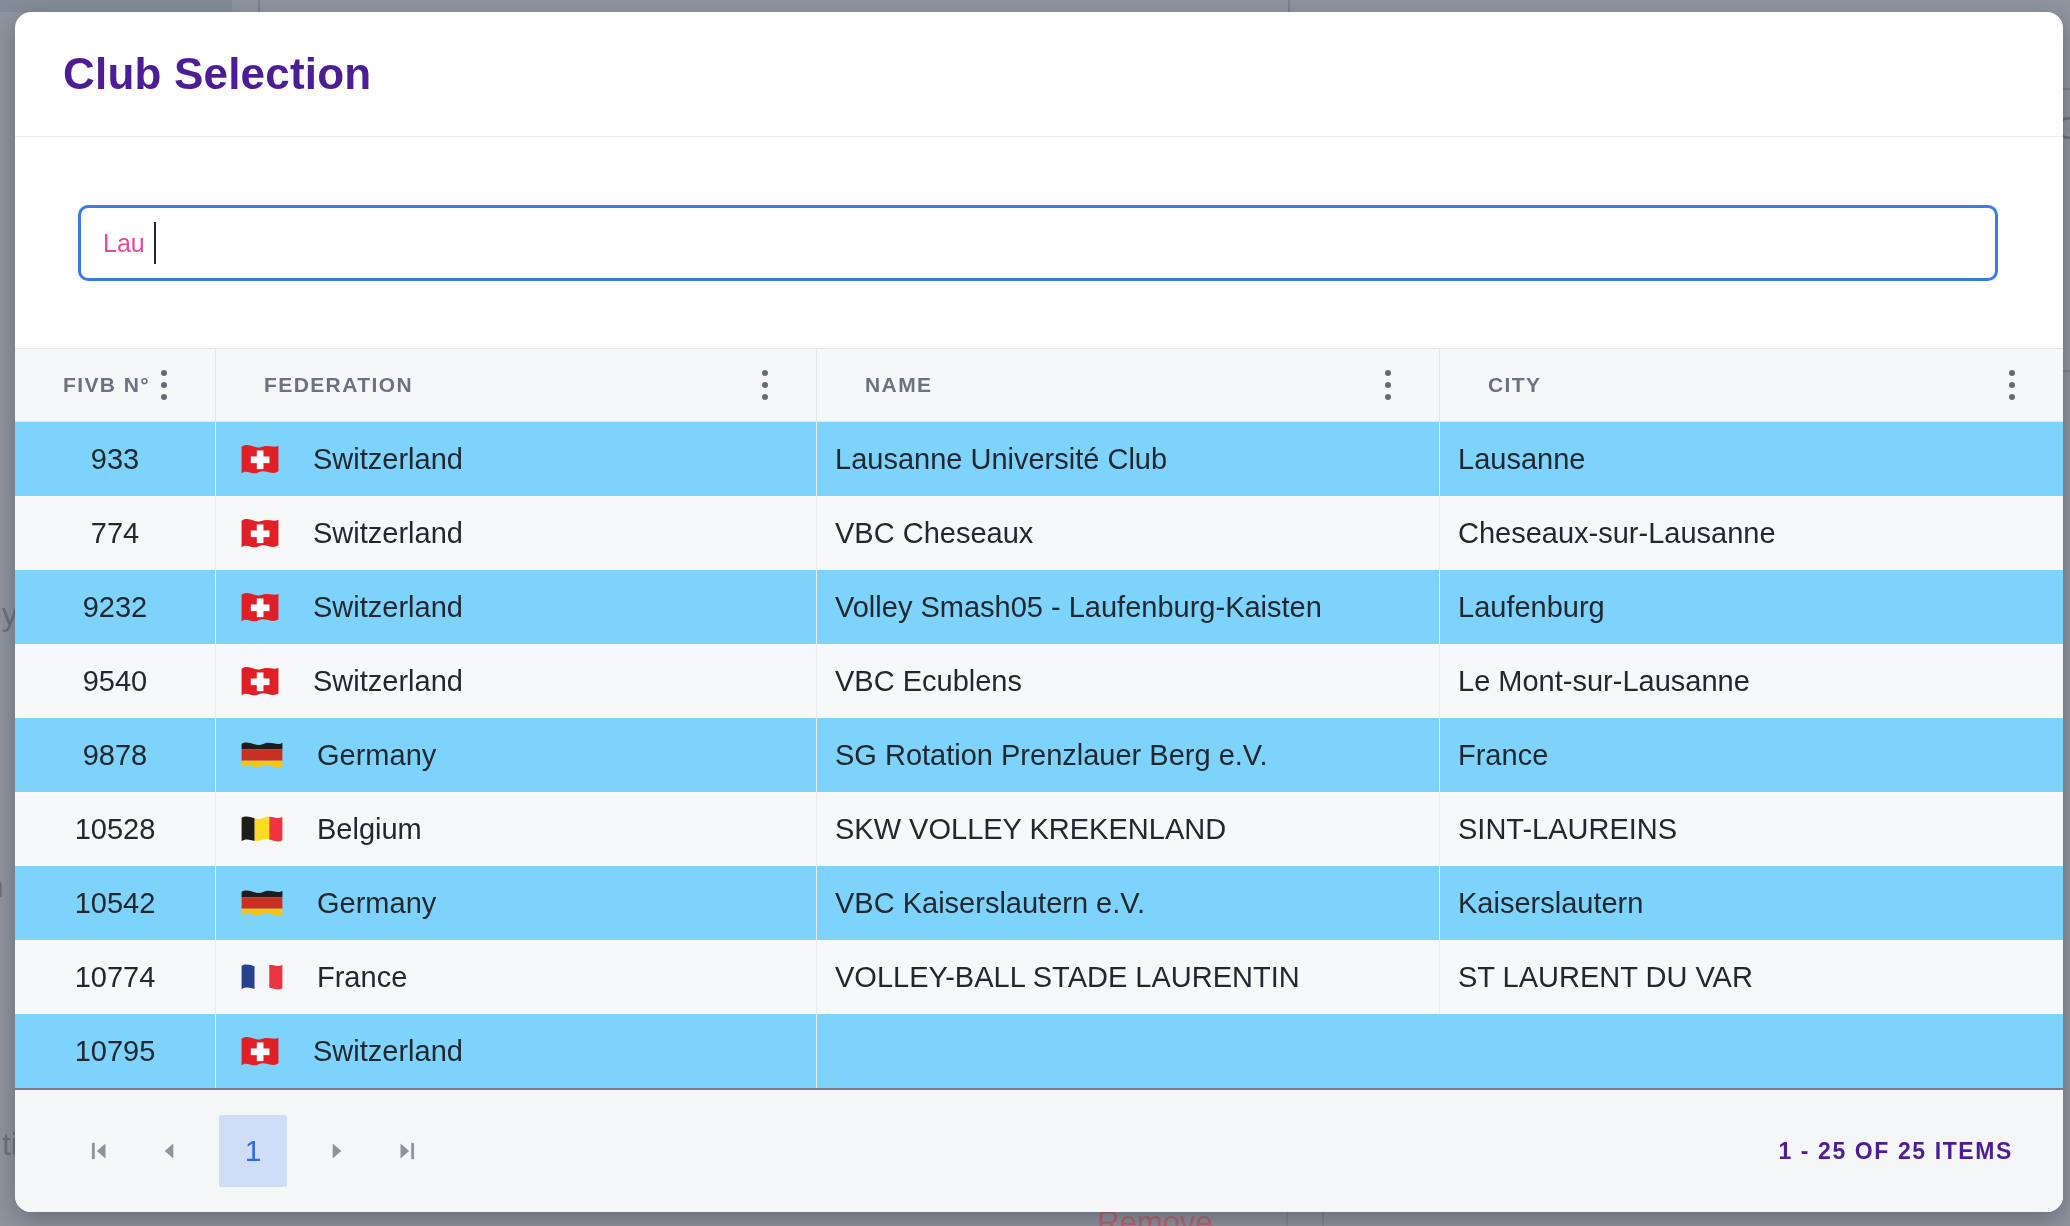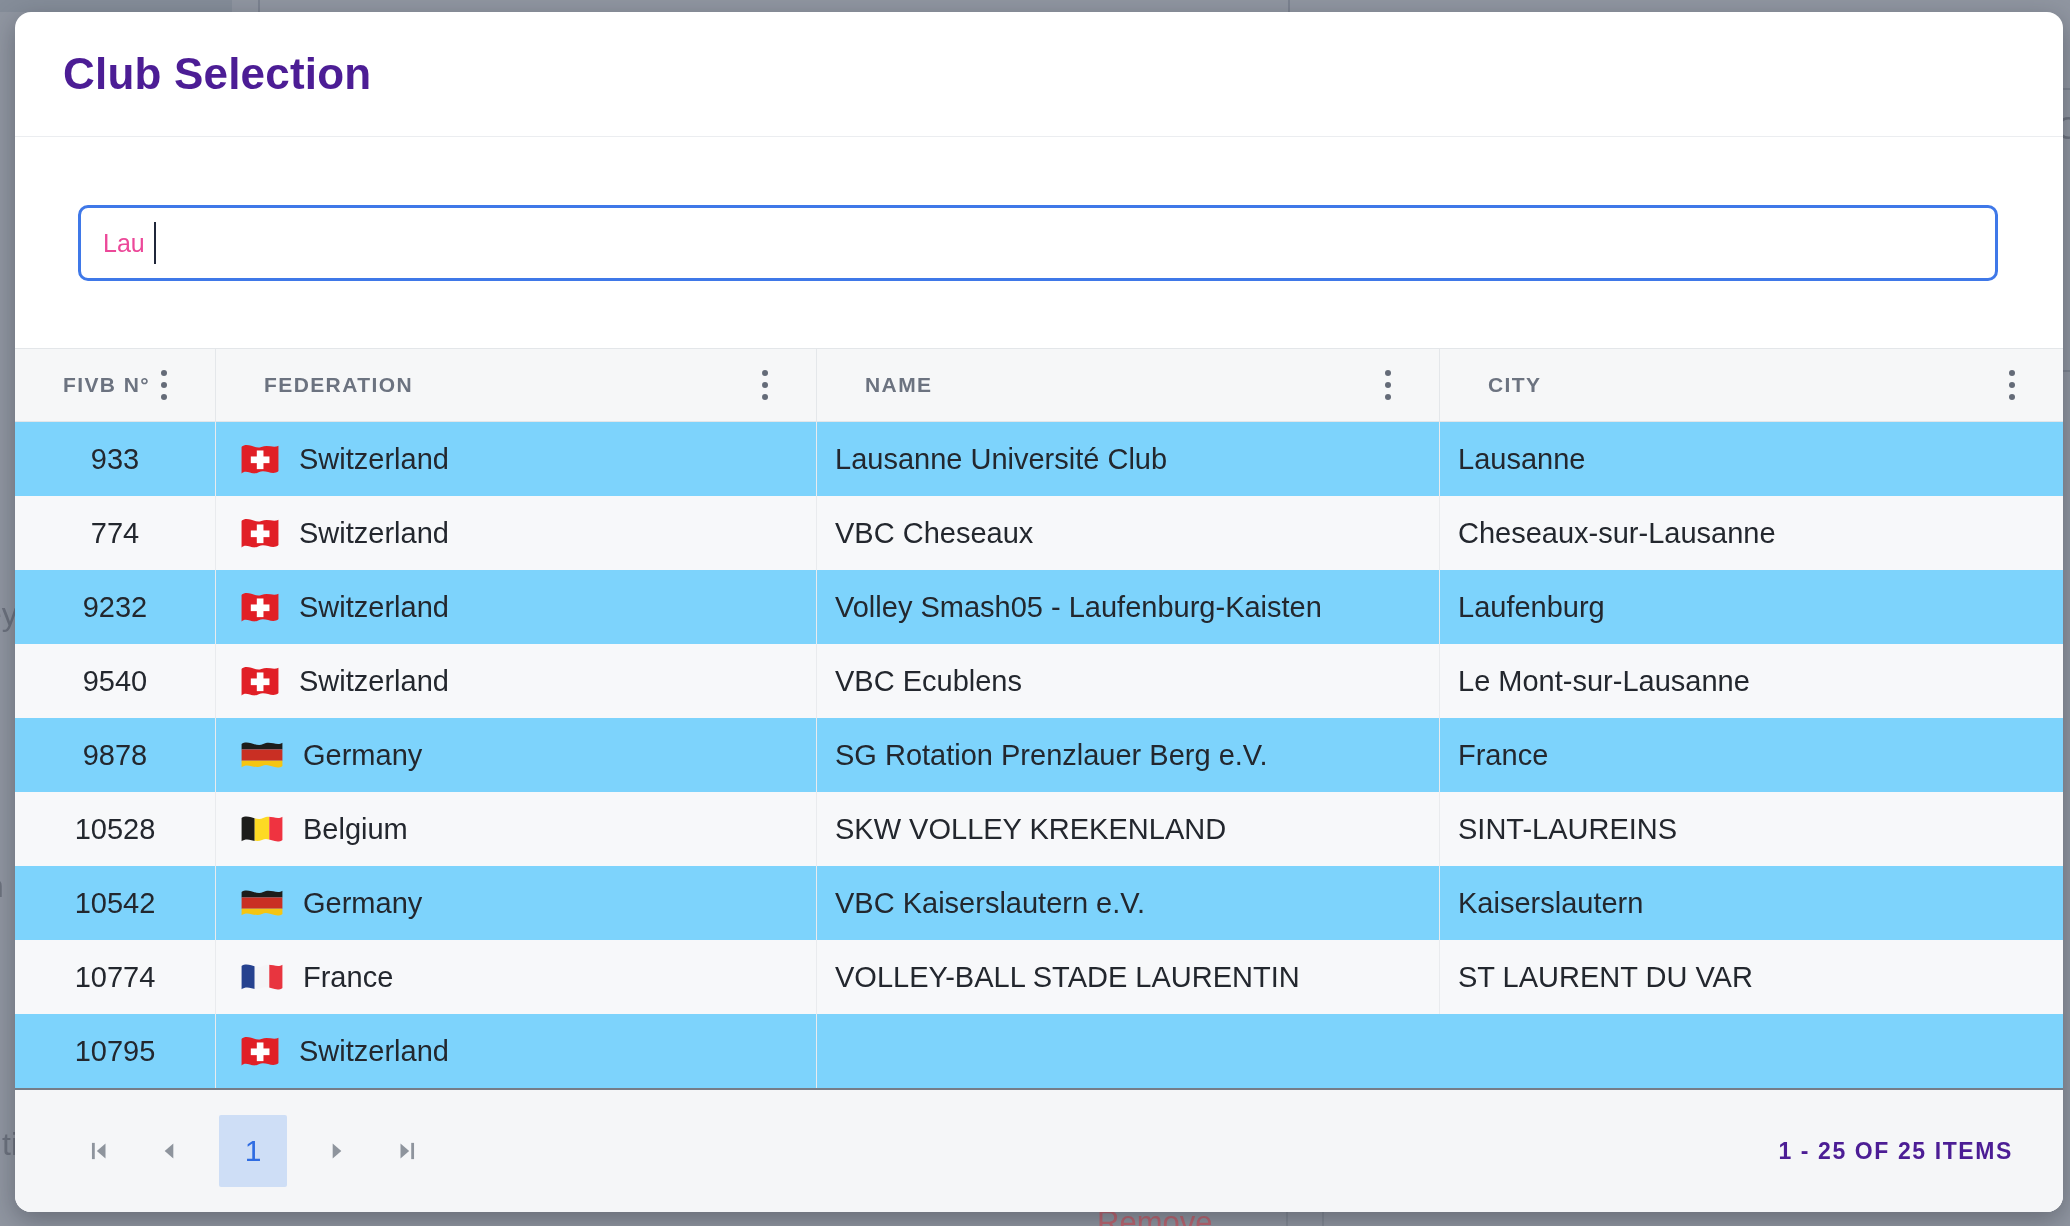--- a/index.html
+++ b/index.html
@@ -50,21 +50,21 @@
   }
   .th:last-child{ border-right:none; }
   .dots{ display:inline-flex; flex-direction:column; gap:6px; padding:4px 2px; }
   .dots i{ width:6px; height:6px; border-radius:50%; background:#646b78; display:block; }
   .td{
     display:flex; align-items:center; border-right:1px solid #e9ebee;
     color:#23272e; font-size:29px;
   }
   .td:last-child{ border-right:none; }
   .td.num{ justify-content:center; padding:0 10px; }
-  .td.fed{ padding-left:24px; gap:19px; }
+  .td.fed{ padding-left:24px; gap:33px; }
   .td.name, .td.city{ padding-left:18px; padding-right:14px; white-space:nowrap; overflow:hidden; }
   .row-even{ background:#7dd3fc; }
   .row-odd{ background:#f7f8fa; }
   .flag{ flex:0 0 auto; display:block; }
   
   .pager{
     position:absolute; left:0; bottom:0; width:2048px; height:124px;
     background:#f5f6f8; border-top:2px solid #767d87;
     display:flex; align-items:center; padding-left:64px; padding-right:50px; gap:30px;
   }

